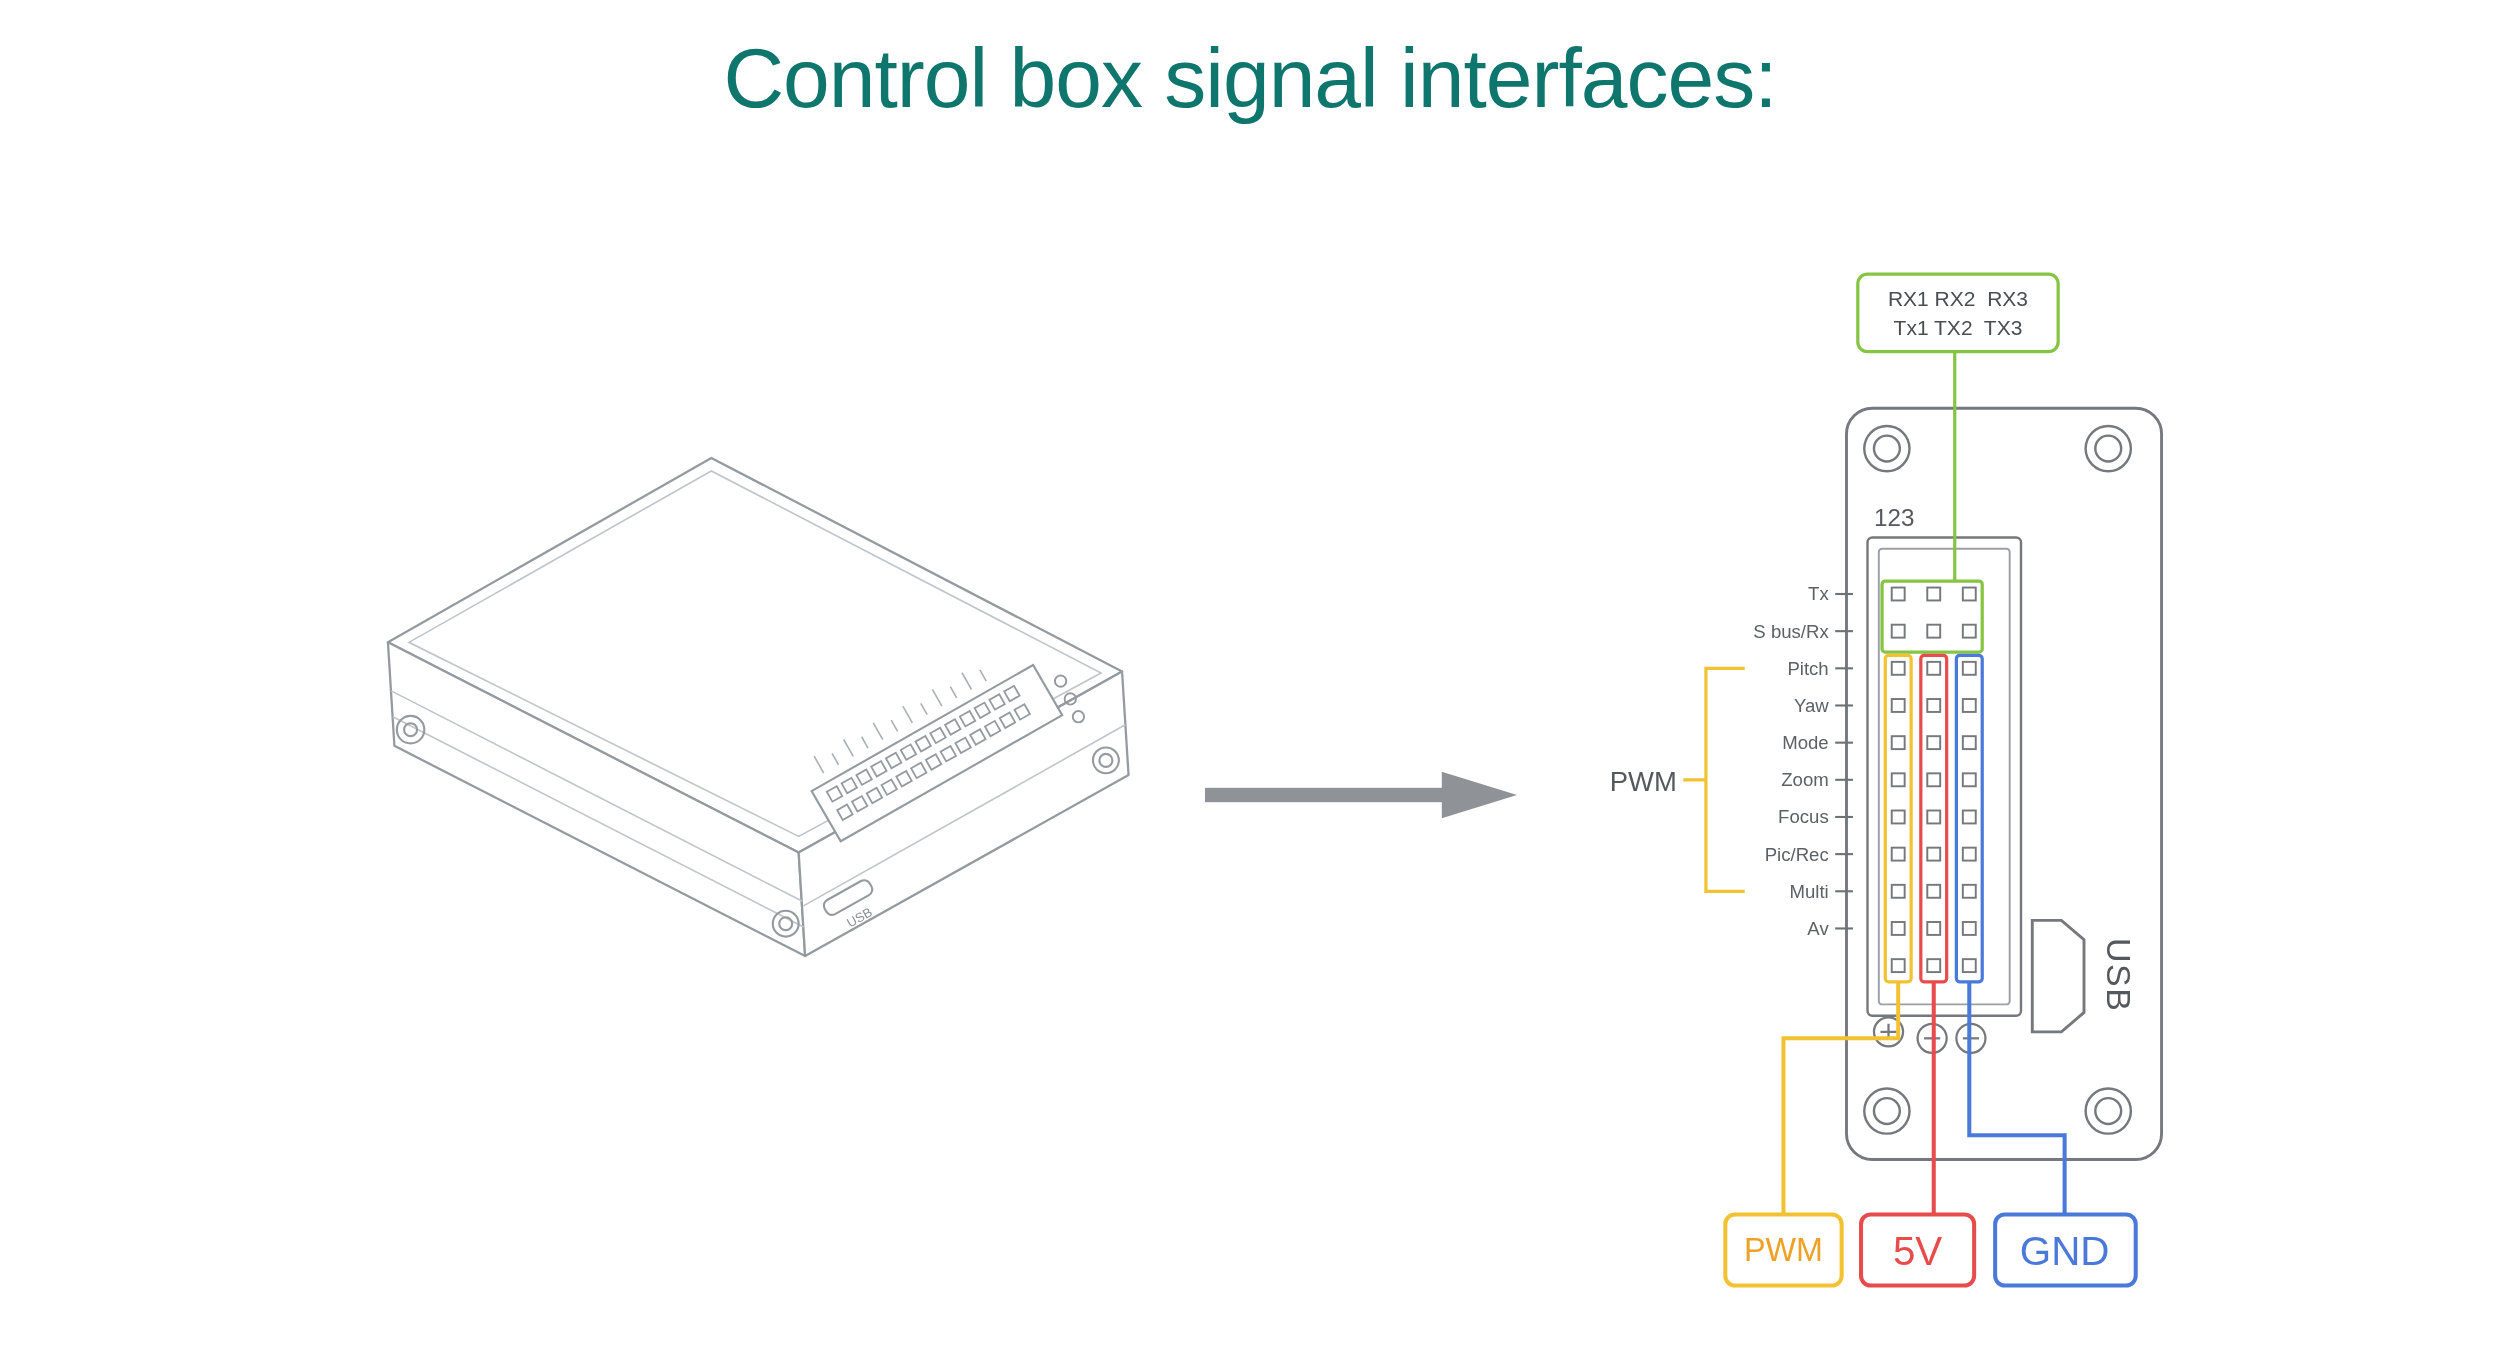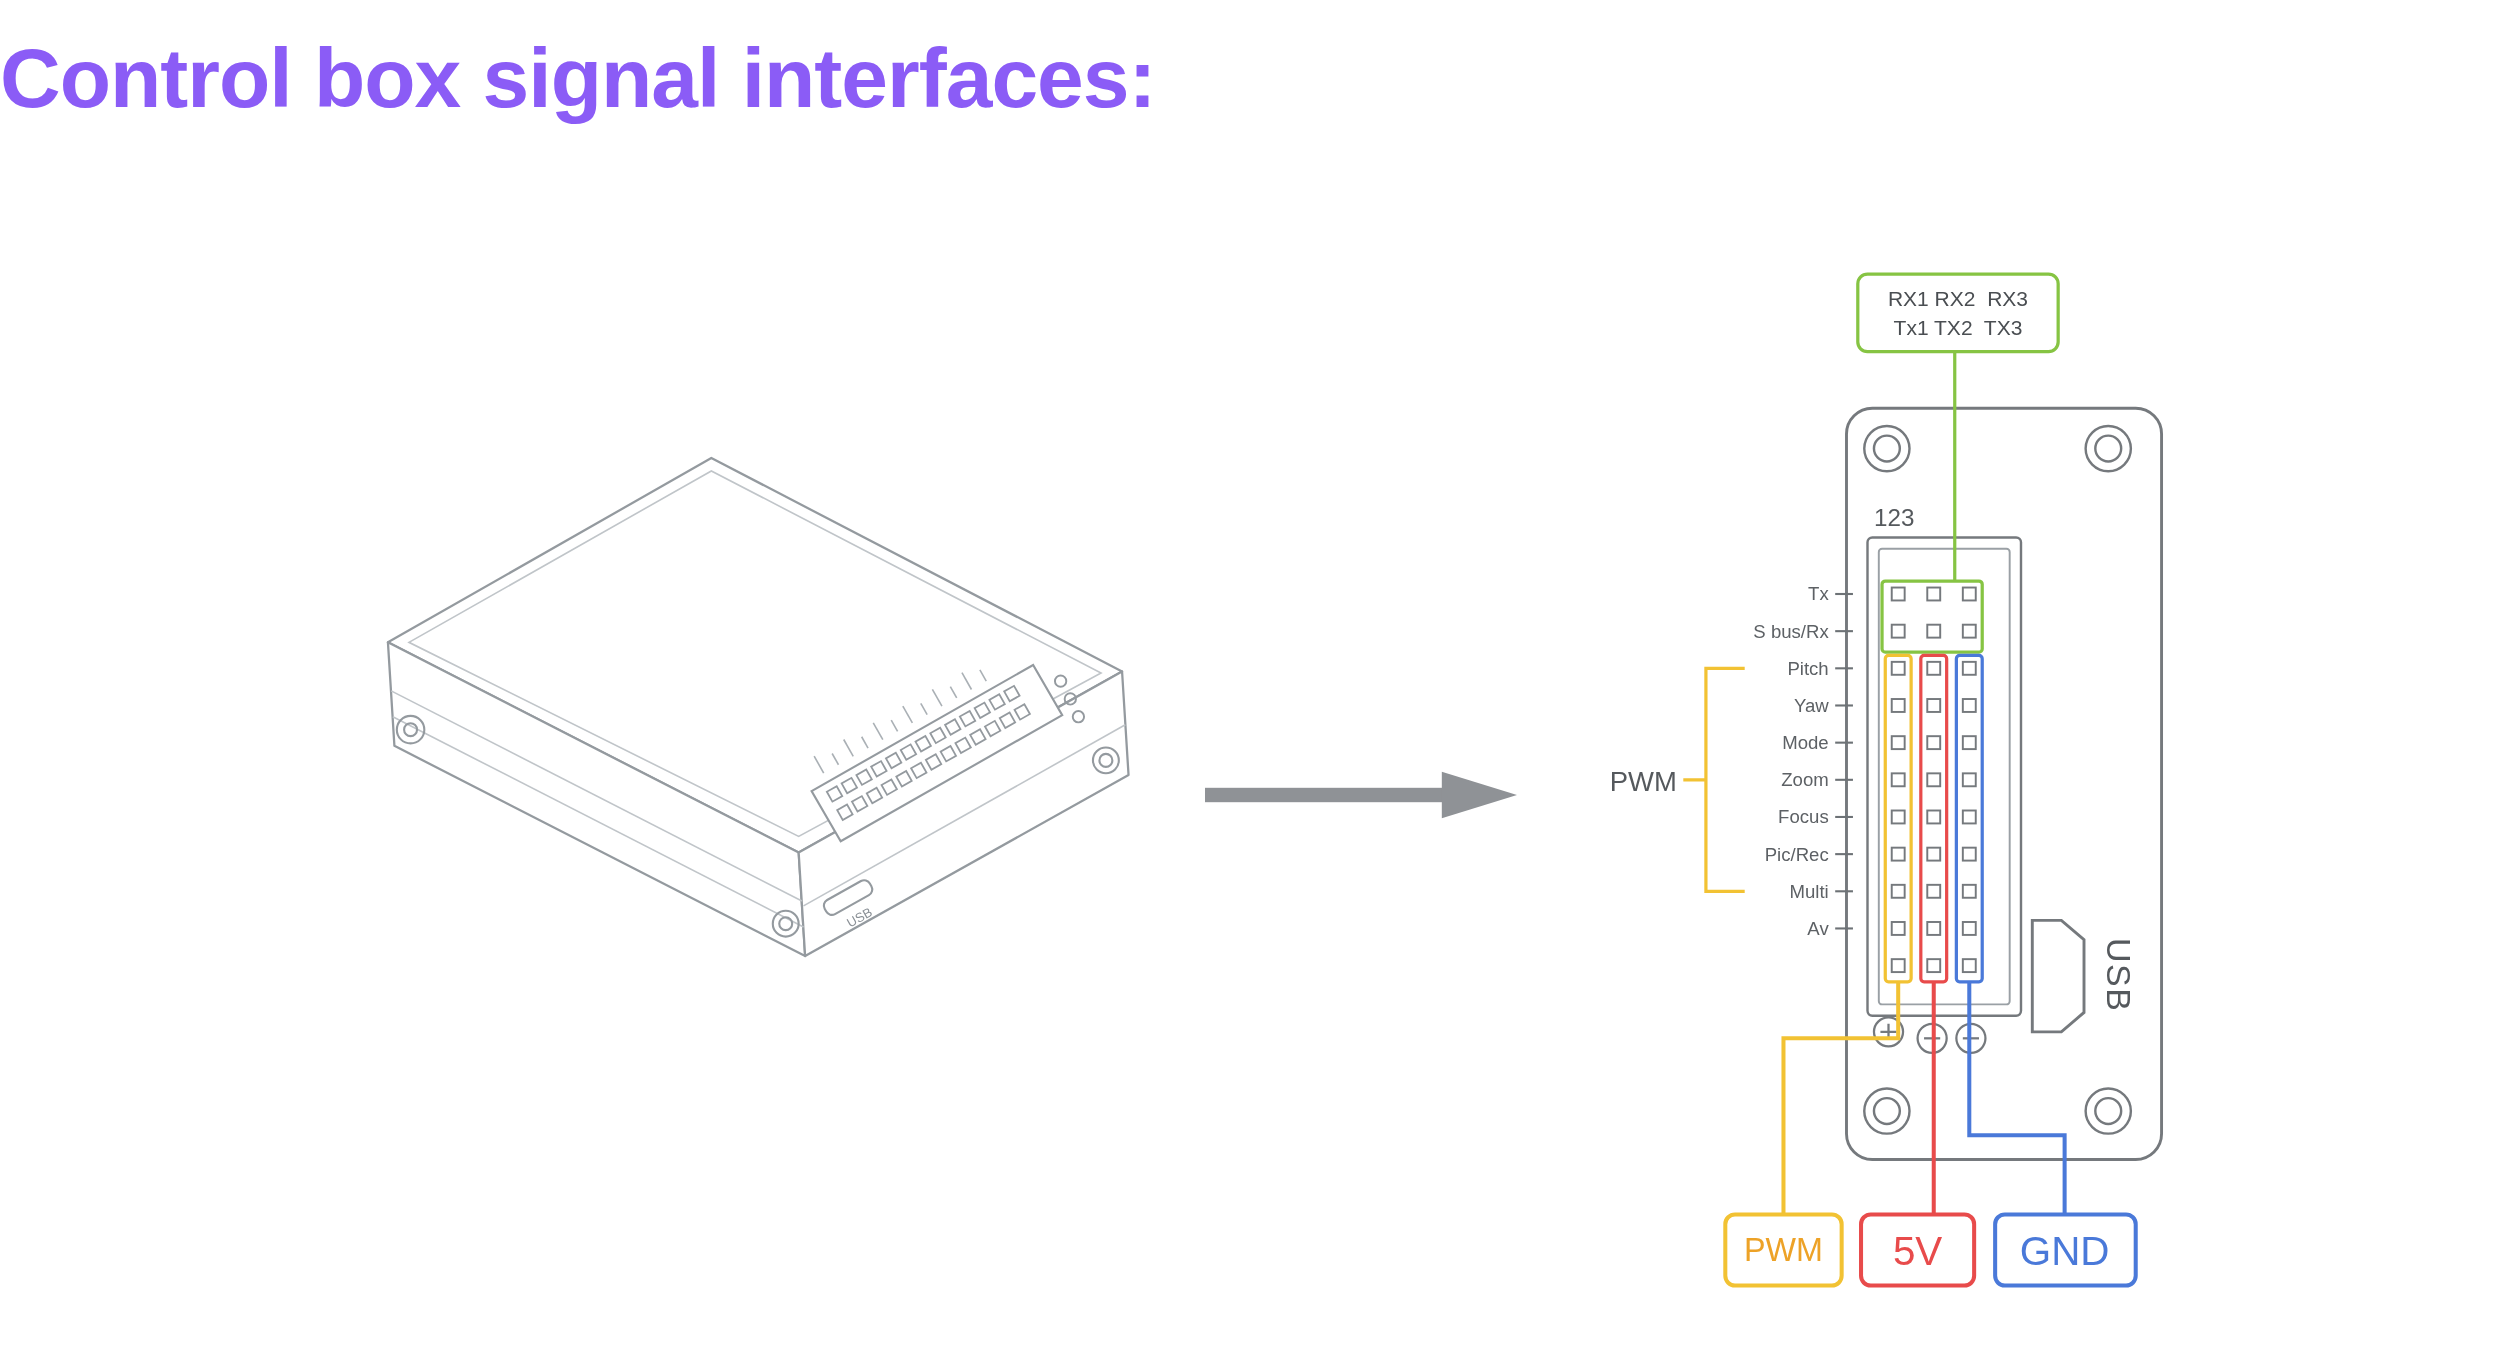--- a/index.html
+++ b/index.html
@@ -3,21 +3,21 @@
 <meta charset="utf-8">
 <style>
   * { box-sizing: border-box; }
   html,body { margin:0; padding:0; background:#ffffff; }
   .page {
     position:relative; width:2500px; height:1348px; background:#ffffff; overflow:hidden;
     font-family:"Liberation Sans","DejaVu Sans",sans-serif;
   }
   .title {
     position:absolute; top:30px; left:0; width:100%; margin:0;
-    font-size:84px; font-weight:700; color:#8b5cf6; letter-spacing:-1px;
+    text-align:center; font-size:84px; font-weight:400; color:#0f766e; letter-spacing:-1px;
   }
   .box-art   { position:absolute; left:375px;  top:445px; width:760px; height:558px; }
   .arrow-svg { position:absolute; left:1205px; top:768px; width:312px; height:54px; }
   .pinout-svg{ position:absolute; left:1583px; top:266px; width:590px; height:1026px; }
   svg text { font-family:"Liberation Sans","DejaVu Sans",sans-serif; }
   .t-small { font-size:13px; fill:#4a4e52; }
   .t-num   { font-size:15px; fill:#55595d; }
   .t-row   { font-size:11.5px; fill:#5d6165; }
   .t-pwm   { font-size:17px; fill:#55595d; }
   .t-usb   { font-size:21px; fill:#55595d; letter-spacing:1px; }

